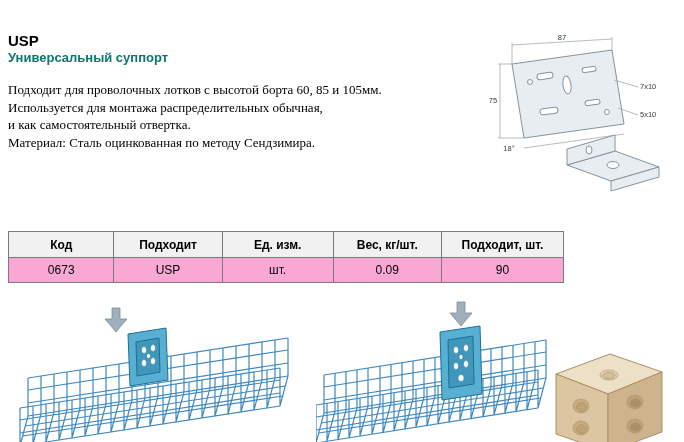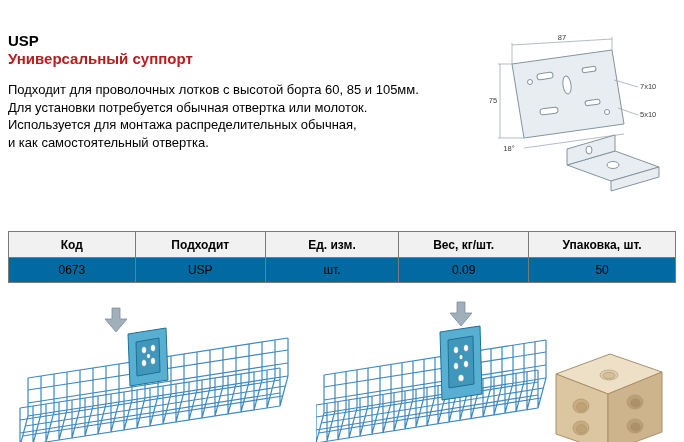--- a/index.html
+++ b/index.html
@@ -1,30 +1,30 @@
 <!DOCTYPE html>
 <html><head>
 <meta charset="utf-8">
 <style>
   * { margin:0; padding:0; box-sizing:border-box; }
   html,body { background:#fff; font-family:"Liberation Sans", sans-serif; }
   .page { position:relative; width:684px; height:442px; background:#ffffff; overflow:hidden;margin-top:28px; }
 
   .title    { position:absolute; left:8px;  top:4px;  font-size:15px; font-weight:bold; color:#000; }
-  .subtitle { position:absolute; left:8px;  top:22px; font-size:15px; font-weight:bold; color:#b91c1c; }
-
-  .desc { position:absolute; left:8px; top:53px; width:468px; font-size:13px; line-height:17.5px; color:#000; }
+  .subtitle { position:absolute; left:8px;  top:22px; font-size:13px; font-weight:bold; color:#0f766e; }
+
+  .desc { position:absolute; left:8px; top:53px; width:468px; font-size:13px; line-height:17.5px; color:#000;font-family:Liberation Serif, serif; }
   .desc p { margin:0; }
 
   .tech { position:absolute; left:482px; top:2px; }
 
-  .tbl { position:absolute; left:8px; top:203px; width:668px; border-collapse:collapse; table-layout:fixed; }
+  .tbl { position:absolute; left:8px; top:203px; width:556px; border-collapse:collapse; table-layout:fixed; }
   .tbl th, .tbl td { border:1px solid #7a7a7a; text-align:center; vertical-align:middle; font-size:12px; color:#000; }
   .tbl th { background:#f1f1f1; font-weight:bold; height:26px; }
-  .tbl td { height:25px; font-weight:normal; background:#0369a1; }
+  .tbl td { height:25px; font-weight:normal; background:#f9a8d4; }
 
   .illus { position:absolute; }
   .tray1 { left:18px;  top:272px; }
   .tray2 { left:316px; top:272px; }
   .block { left:548px; top:318px; }
 
   .redbar { position:absolute; left:0; bottom:0; width:684px; height:9px; background:#c00000; }
 
   svg text { font-family:"Liberation Sans", sans-serif; }
   .dimtxt { font-size:7.5px; fill:#3a3a3a; }
@@ -32,23 +32,23 @@
 </head>
 <body>
 
 <div class="page">
 
   <div class="title">USP</div>
   <div class="subtitle">Универсальный суппорт</div>
 
   <div class="desc">
     <p>Подходит для проволочных лотков с высотой борта 60, 85 и 105мм.</p>
-    <p>Для установки потребуется обычная отвертка или молоток.</p>
     <p>Используется для монтажа распределительных обычная,</p>
     <p>и как самостоятельный отвертка.</p>
+    <p>Материал: Сталь оцинкованная  по методу Сендзимира.</p>
   </div>
 
   <svg class="tech" width="192" height="172" viewBox="0 0 192 172">
 
     <g stroke="#8494a0" stroke-width="1" fill="none">
       <polygon points="30,34 130,20 142,94 42,108" fill="#e7edf1"></polygon>
       <ellipse cx="85" cy="55" rx="4" ry="9" fill="#ffffff" transform="rotate(-8 85 55)"></ellipse>
       <rect x="55" y="43" width="16" height="6" rx="3" fill="#ffffff" transform="rotate(-8 63 46)"></rect>
       <rect x="100" y="37" width="14" height="5" rx="2.5" fill="#ffffff" transform="rotate(-8 107 39)"></rect>
       <rect x="58" y="78" width="18" height="6" rx="3" fill="#ffffff" transform="rotate(-8 67 81)"></rect>
@@ -91,30 +91,30 @@
         <col style="width:20%">
         <col style="width:19.5%">
         <col style="width:22%">
     </colgroup>
     <thead>
       <tr>
         <th>Код</th>
         <th>Подходит</th>
         <th>Ед. изм.</th>
         <th>Вес, кг/шт.</th>
-        <th>Упаковка, шт.</th>
+        <th>Подходит, шт.</th>
       </tr>
     </thead>
     <tbody>
       <tr>
         <td>0673</td>
         <td>USP</td>
         <td>шт.</td>
         <td>0.09</td>
-        <td>50</td>
+        <td>90</td>
       </tr>
     </tbody>
   </table>
 
   <svg class="illus tray1" width="290" height="160" viewBox="0 0 290 160">
     <defs>
       <path id="uw1" d="M0,0 L0,38 L-8,68 L-8,30"></path>
     </defs>
     <g stroke="#3f88c0" stroke-width="1.2" fill="none">
       <use href="#uw1" transform="translate(10,78)"></use>

